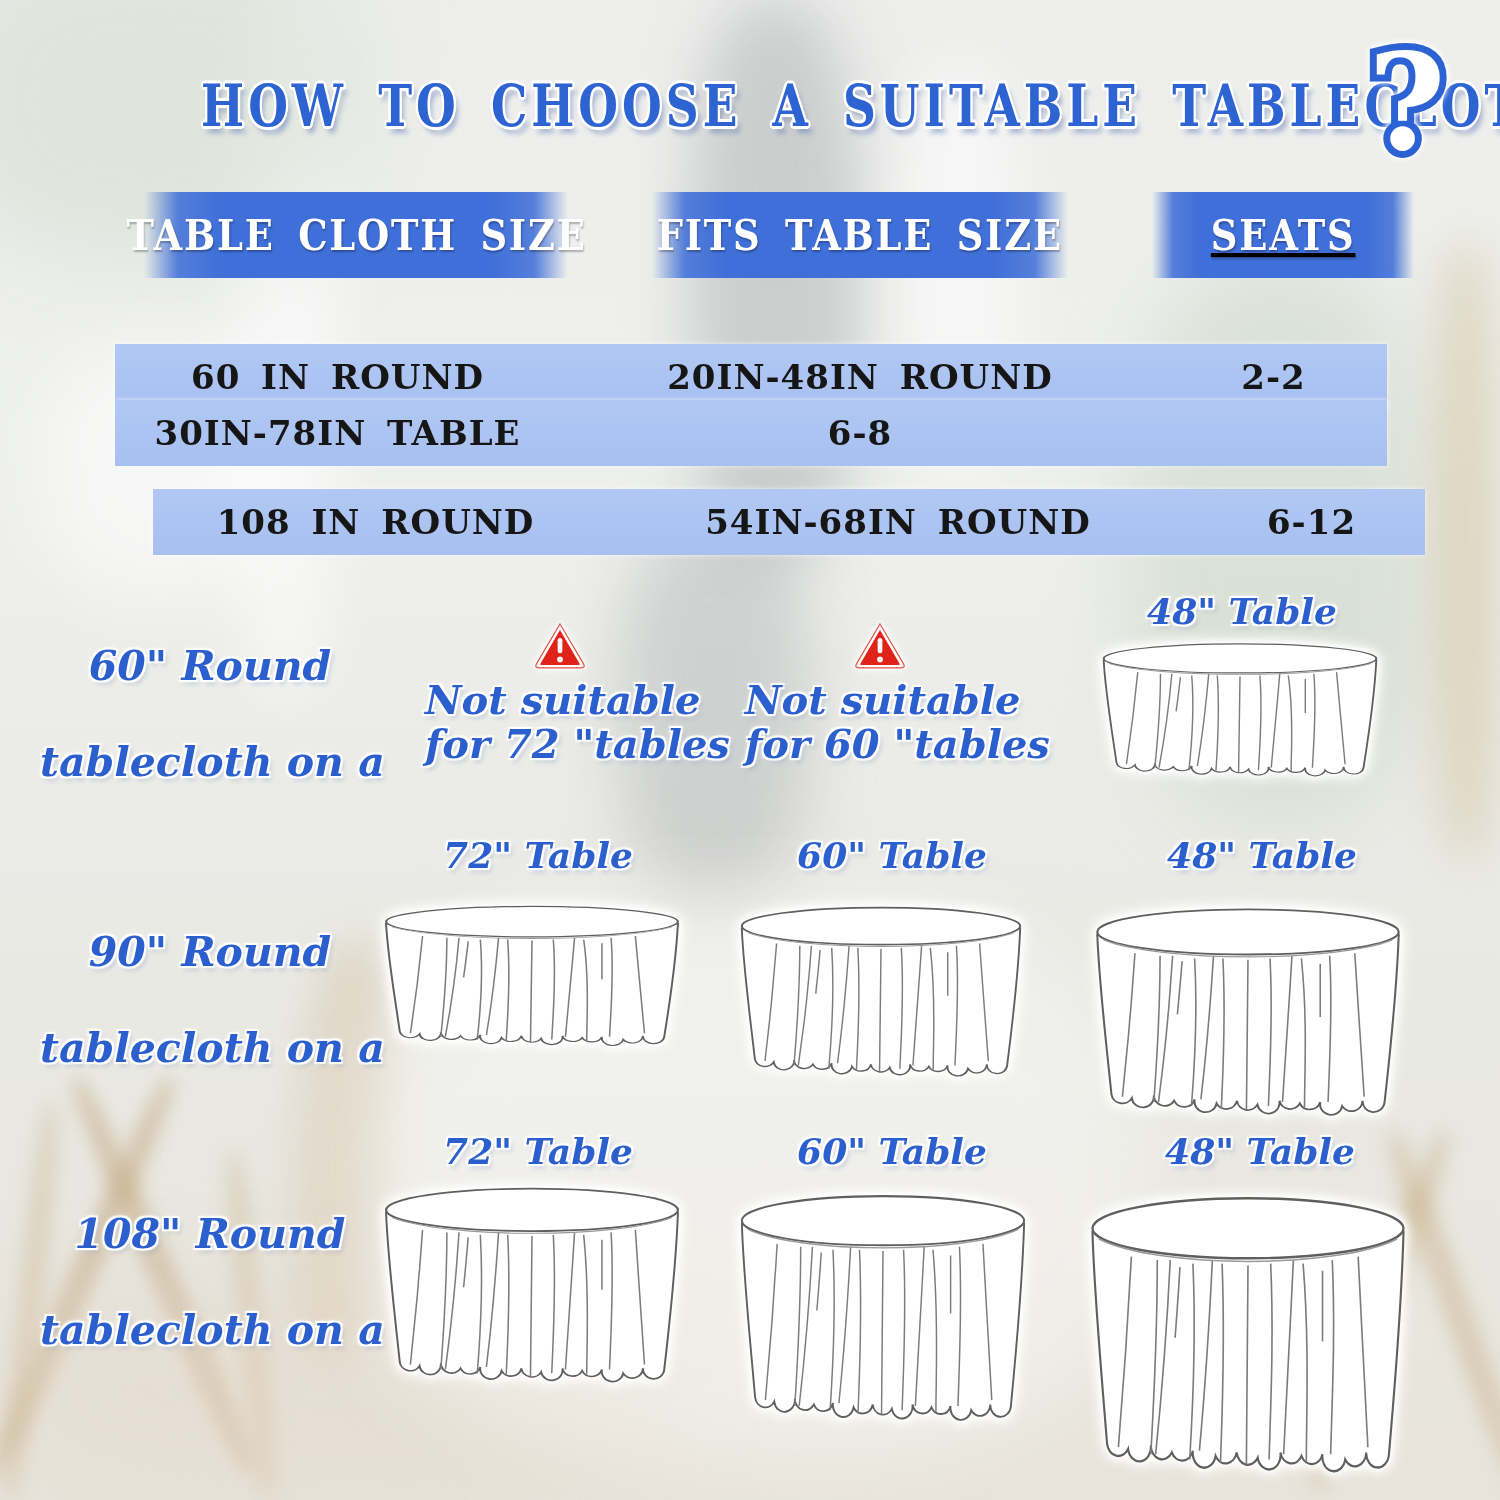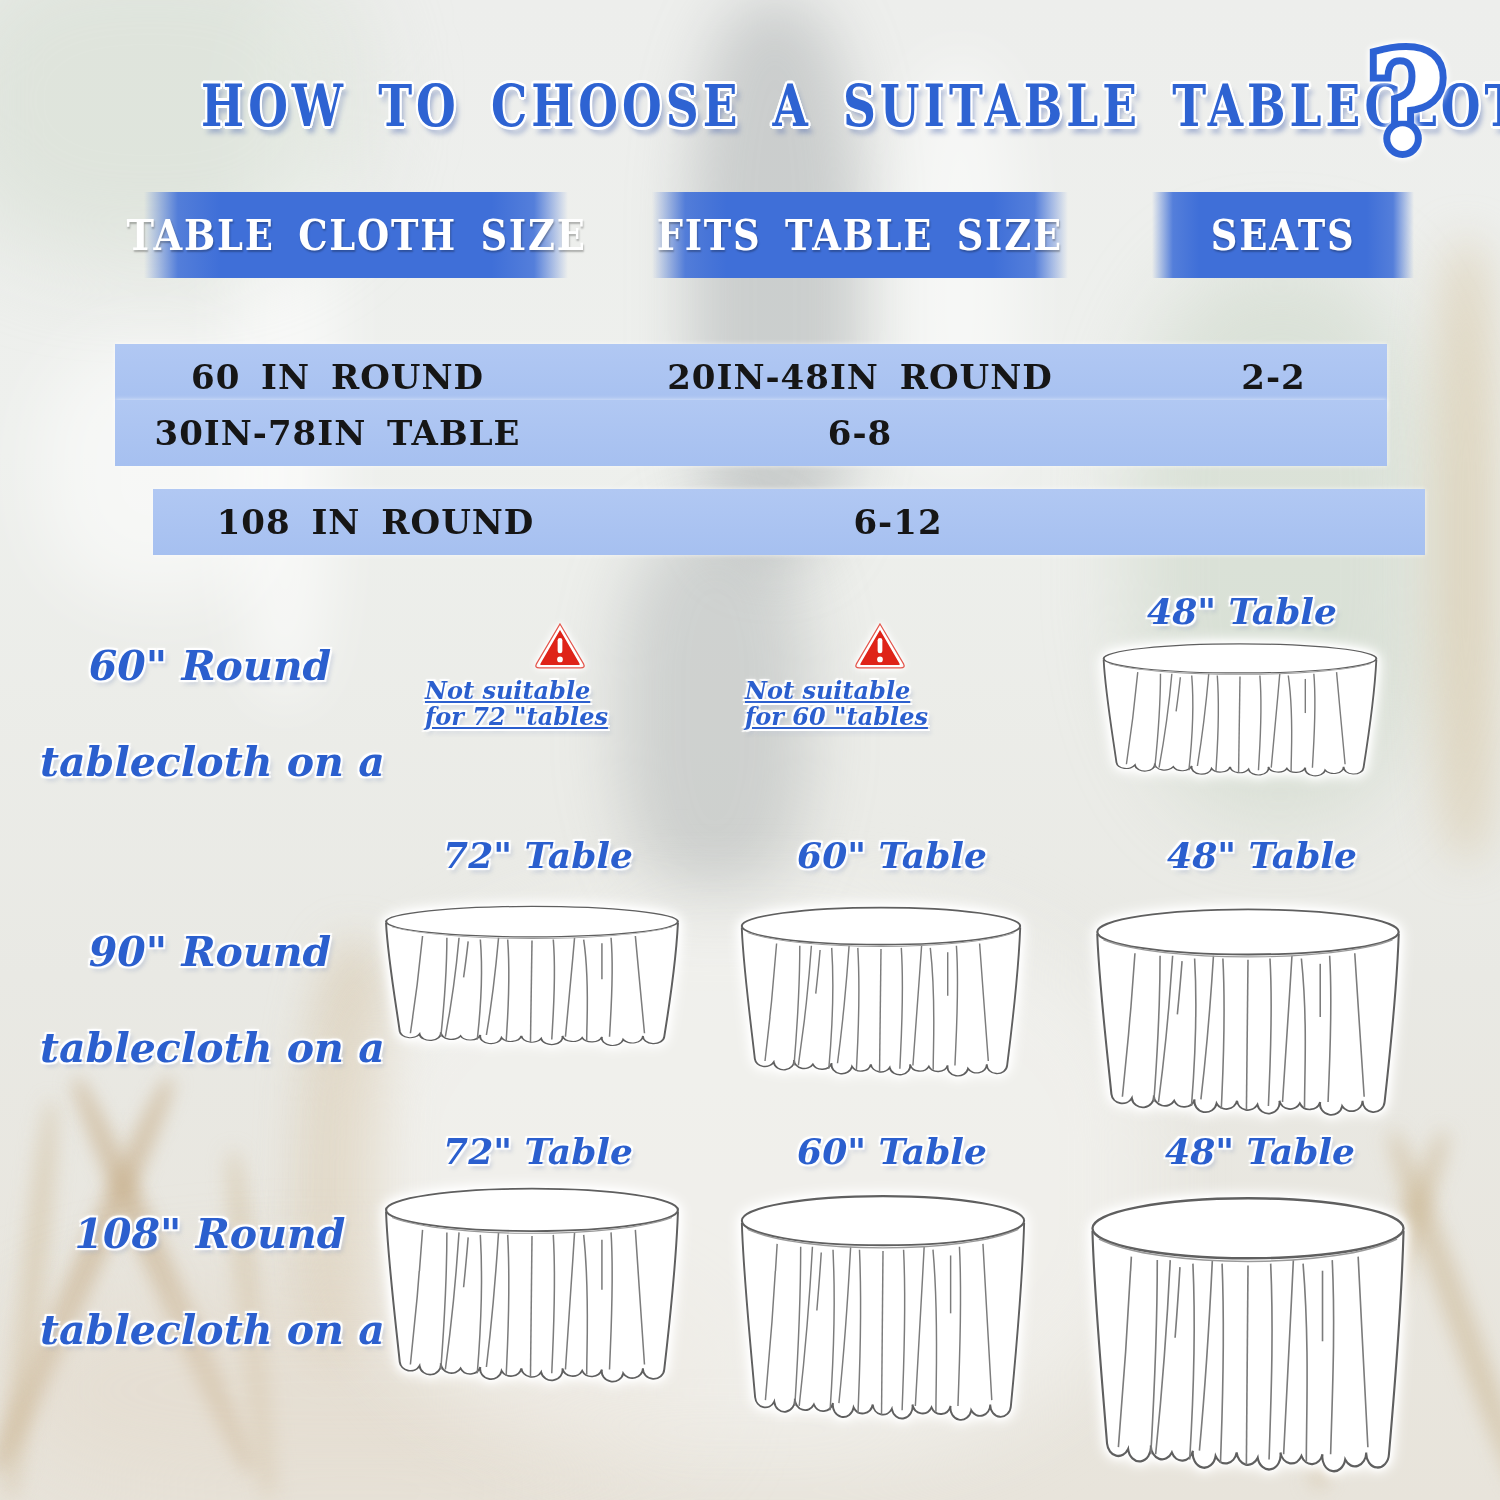--- a/index.html
+++ b/index.html
@@ -33,21 +33,21 @@
     box-shadow:0 0 5px rgba(255,255,255,.7);}
   .srow span{color:#161616; font-weight:bold; font-size:34px; letter-spacing:1px; word-spacing:8px; white-space:nowrap;}
   
   .script{color:#2b5fce; font-style:italic; font-weight:bold; line-height:1.1; white-space:nowrap;
     text-shadow:-2px -2px 1px #fff,2px -2px 1px #fff,-2px 2px 1px #fff,2px 2px 1px #fff,
       0 0 6px #fff, 3px 4px 4px rgba(110,130,175,.35);}
   .side-label{position:absolute; width:340px; text-align:center; font-size:41px;}
   .side-label .l2{margin-top:51px;}
   .tbl-label{position:absolute; width:280px; text-align:center; font-size:36px;}
   
-  .warning{position:absolute; width:270px; text-align:left; font-size:24px;text-decoration:underline;}
+  .warning{position:absolute; width:270px; text-align:right; font-size:40px;}
   .warning .w-icon{display:block; margin:0 auto 8px auto; width:52px; height:48px;
     filter:drop-shadow(0 0 2px #fff) drop-shadow(0 0 4px #fff);}
   
   .tbl-fig{position:absolute;
     filter:drop-shadow(0 0 2px #fff) drop-shadow(0 0 4px #fff) drop-shadow(0 0 7px #fff);}
   .tbl-fig svg{display:block; width:100%; height:100%;}
   .defs-svg{position:absolute; width:0; height:0; overflow:hidden;}
 </style>
 </head>
 <body>
@@ -118,35 +118,36 @@
     <span class="q-stroke">?</span>
     <span class="q-fill">?</span>
   </div>
 
   <div class="hdr" style="left:652px;top:192px;width:416px;">
     <span>FITS TABLE SIZE</span>
     </div>
   <div class="hdr" style="left:144px;top:192px;width:424px;">
     <span>TABLE CLOTH SIZE</span>
     </div>
-  <div class="hdr" style="left:1152px;top:192px;width:262px;">
+  <div class="hdr" style="left:1152px;top:192px;width:262px;text-decoration:underline;">
     <span>SEATS</span>
     </div>
 
   <div class="srow" style="top:312px;margin-top:32px;">
     <span>60 IN ROUND</span>
     <span>20IN-48IN ROUND</span>
     <span>2-2</span>
   </div>
   <div class="srow" style="top:400px;">
     <span>30IN-78IN TABLE</span>
     <span>6-8</span>
   </div>
   <div class="srow" style="top:489px;margin-left:38px;">
     <span>108 IN ROUND</span>
+    <span>54IN-68IN ROUND</span>
     <span>6-12</span>
   </div>
 
   <div class="side-label script" style="left:40px;top:644px;">
     <div class="l1">60" Round</div>
     <div class="l2">tablecloth on a</div>
   </div>
 
   <div class="warning script" style="left:425px;top:622px;">
     <svg class="w-icon" viewBox="0 0 64 58">

